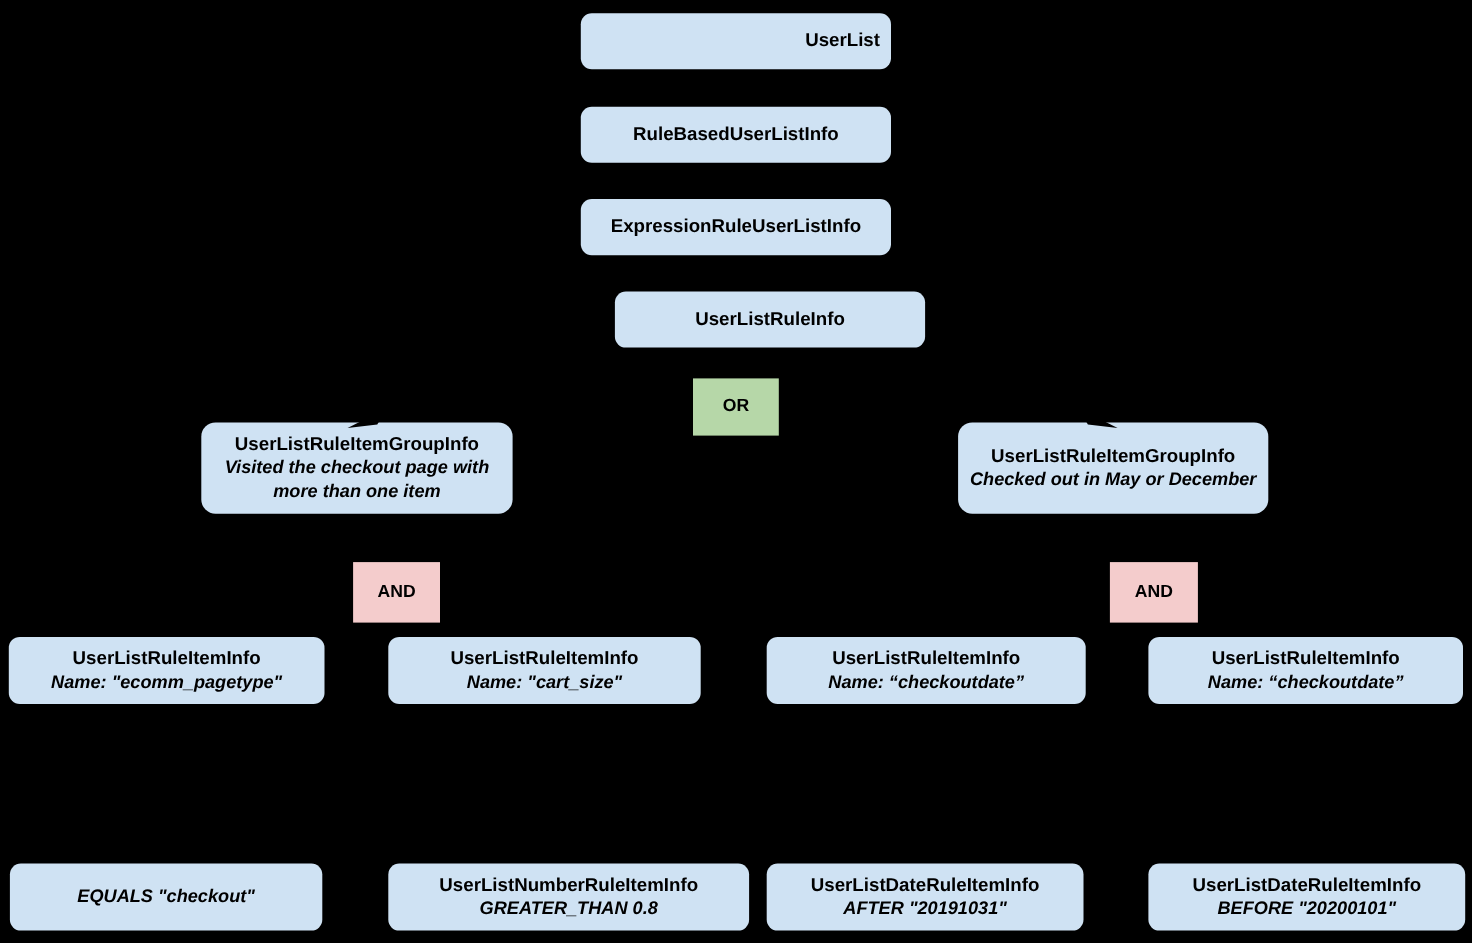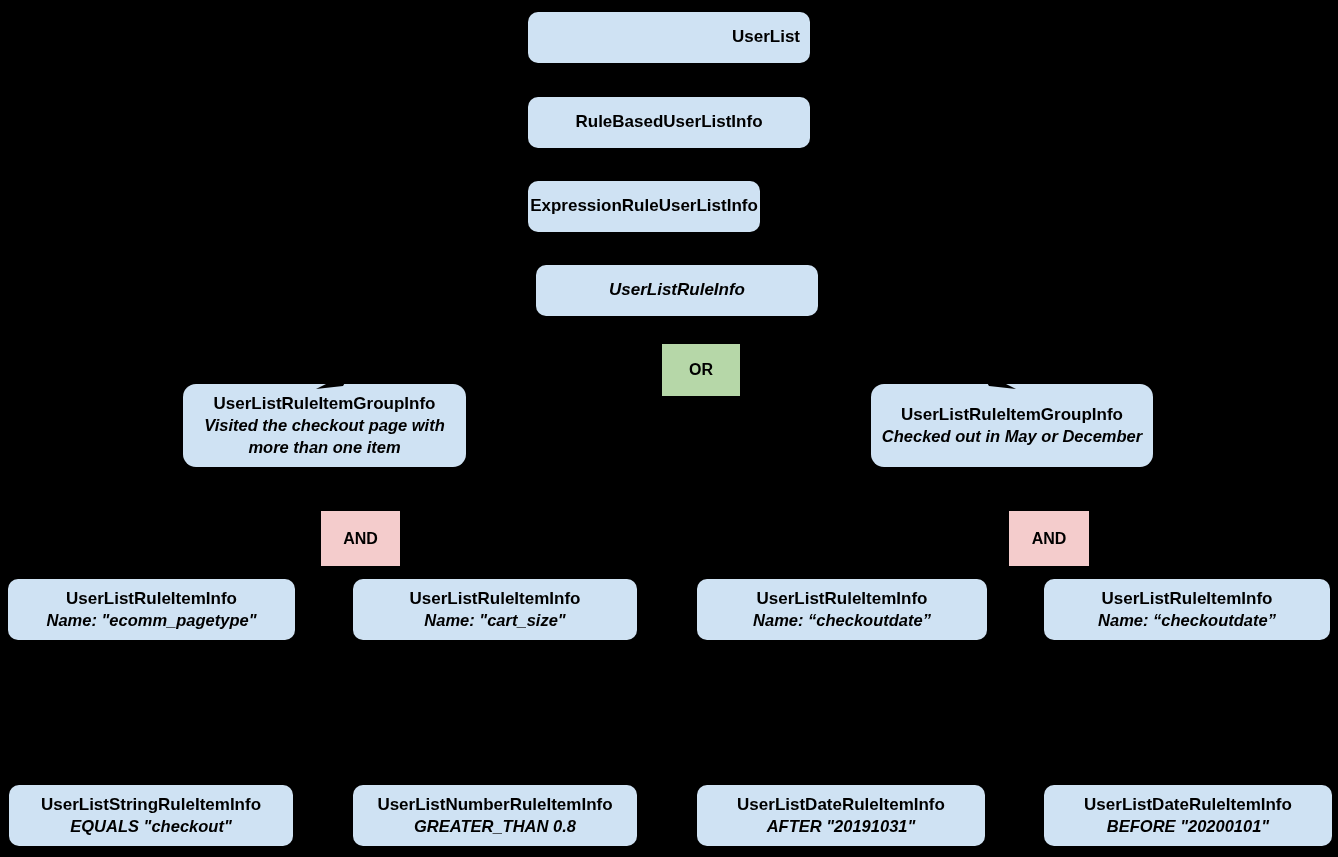--- a/index.html
+++ b/index.html
@@ -43,42 +43,42 @@
   }
   .op {
     position: absolute;
     display: flex;
     justify-content: center;
     align-items: center;
     font-weight: 700;
     font-size: 16px;
     z-index: 1;
   }
-  .op.or  { background: var(--or_fill, #b6d7a8); margin-left: 32px; }
+  .op.or  { background: var(--or_fill, #b6d7a8); }
   .op.and { background: var(--and_fill, #f4cccc); margin-left: 37px; }
   .arrow-tip {
     position: absolute;
     z-index: 2;
   }
   
   #chain-0 { left: 528px; top: 12px;  width: 282px; height: 51px; align-items: flex-end; }
   #chain-1 { left: 528px; top: 97px;  width: 282px; height: 51px; }
-  #chain-2 { left: 528px; top: 181px; width: 232px; height: 51px; }
-  #chain-3 { left: 536px; top: 265px; width: 282px; height: 51px; font-style: italic; }
+  #chain-2 { left: 528px; top: 181px; width: 282px; height: 51px; }
+  #chain-3 { left: 559px; top: 265px; width: 282px; height: 51px; }
   #or-op   { left: 630px; top: 344px; width: 78px;  height: 52px; }
   #group-left  { left: 183px; top: 384px; width: 283px; height: 83px; }
   #group-right { left: 871px; top: 384px; width: 282px; height: 83px; }
   #and-left    { left: 284px; top: 511px; width: 79px; height: 55px; }
   #and-right   { left: 972px; top: 511px; width: 80px; height: 55px; }
   #item-0 { left: 8px;    top: 579px; width: 287px; height: 61px; }
   #item-1 { left: 353px;  top: 579px; width: 284px; height: 61px; }
   #item-2 { left: 697px;  top: 579px; width: 290px; height: 61px; }
   #item-3 { left: 1044px; top: 579px; width: 286px; height: 61px; }
   #leaf-0 { left: 9px;    top: 785px; width: 284px; height: 61px; }
-  #leaf-1 { left: 353px;  top: 785px; width: 284px; height: 61px; }
+  #leaf-1 { left: 353px;  top: 785px; width: 328px; height: 61px; }
   #leaf-2 { left: 697px;  top: 785px; width: 288px; height: 61px; }
   #leaf-3 { left: 1044px; top: 785px; width: 288px; height: 61px; }
   #arrow-left  { left: 314px; top: 369px; }
   #arrow-right { left: 978px; top: 369px; }
 </style>
 </head>
 <body style="background: rgb(0, 0, 0);">
 
 <div class="node" id="chain-0">
   <span class="title">UserList</span>
@@ -125,21 +125,20 @@
 <div class="node" id="item-2">
   <span class="title">UserListRuleItemInfo</span>
   <span class="sub">Name: “checkoutdate”</span>
 </div>
 <div class="node" id="item-3">
   <span class="title">UserListRuleItemInfo</span>
   <span class="sub">Name: “checkoutdate”</span>
 </div>
 
 <div class="node" id="leaf-0">
-  <span class="title">UserListStringRuleItemInfo</span>
   <span class="sub">EQUALS "checkout"</span>
 </div>
 <div class="node" id="leaf-1">
   <span class="title">UserListNumberRuleItemInfo</span>
   <span class="sub">GREATER_THAN 0.8</span>
 </div>
 <div class="node" id="leaf-2">
   <span class="title">UserListDateRuleItemInfo</span>
   <span class="sub">AFTER "20191031"</span>
 </div>

